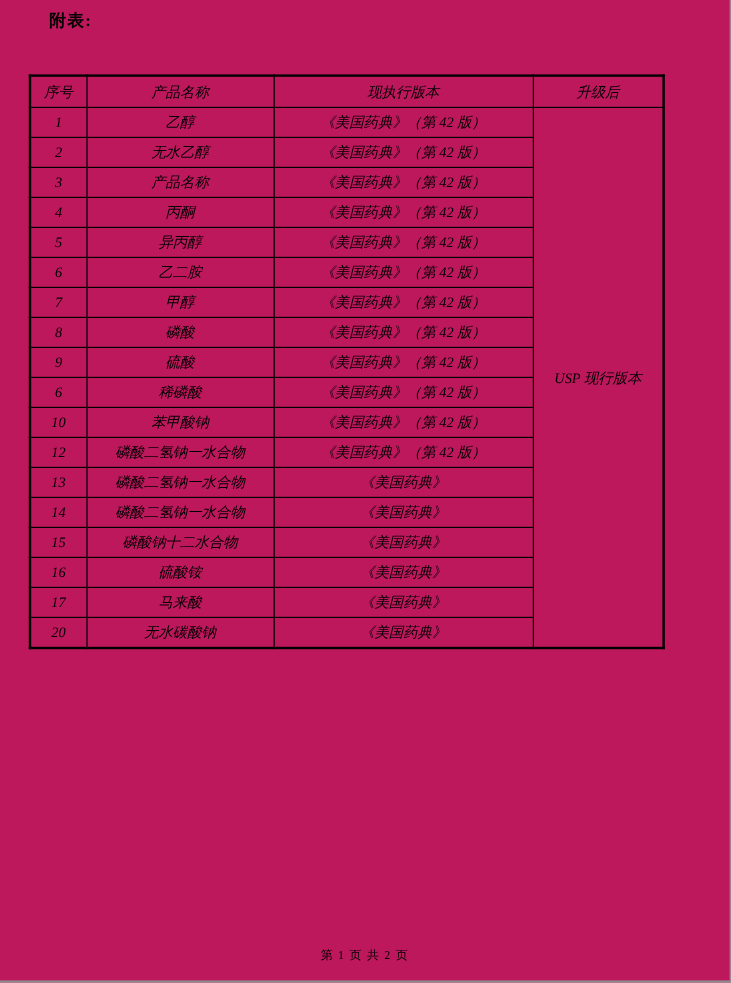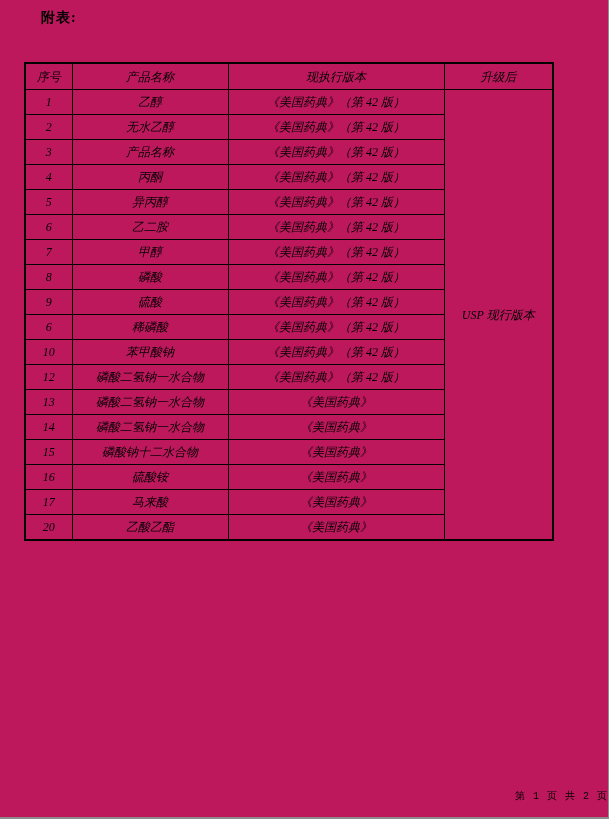--- a/index.html
+++ b/index.html
@@ -54,24 +54,23 @@
     height: 25px;
   }
   td.merged-cell {
     vertical-align: middle;
   }
   .footer {
     position: absolute;
     left: 0;
     top: 789px;
     width: 100%;
-    text-align: right;
+    text-align: center;
     font-size: 10px;
     letter-spacing: 1px;
-    font-family: Liberation Mono, monospace;
   }
 </style>
 </head>
 <body>
 
 <div class="page">
 
   <div class="doc-title">附表:</div>
 
   <table class="main">
@@ -171,21 +170,21 @@
         <td>硫酸铵</td>
         <td>《美国药典》</td>
       </tr>
       <tr>
         <td>17</td>
         <td>马来酸</td>
         <td>《美国药典》</td>
       </tr>
       <tr>
         <td>20</td>
-        <td>乙酸乙酯</td>
+        <td>无水碳酸钠</td>
         <td>《美国药典》</td>
       </tr>
     </tbody>
   </table>
 
   <div class="footer">第 1 页 共 2 页</div>
 
 </div>
 
 </body></html>

